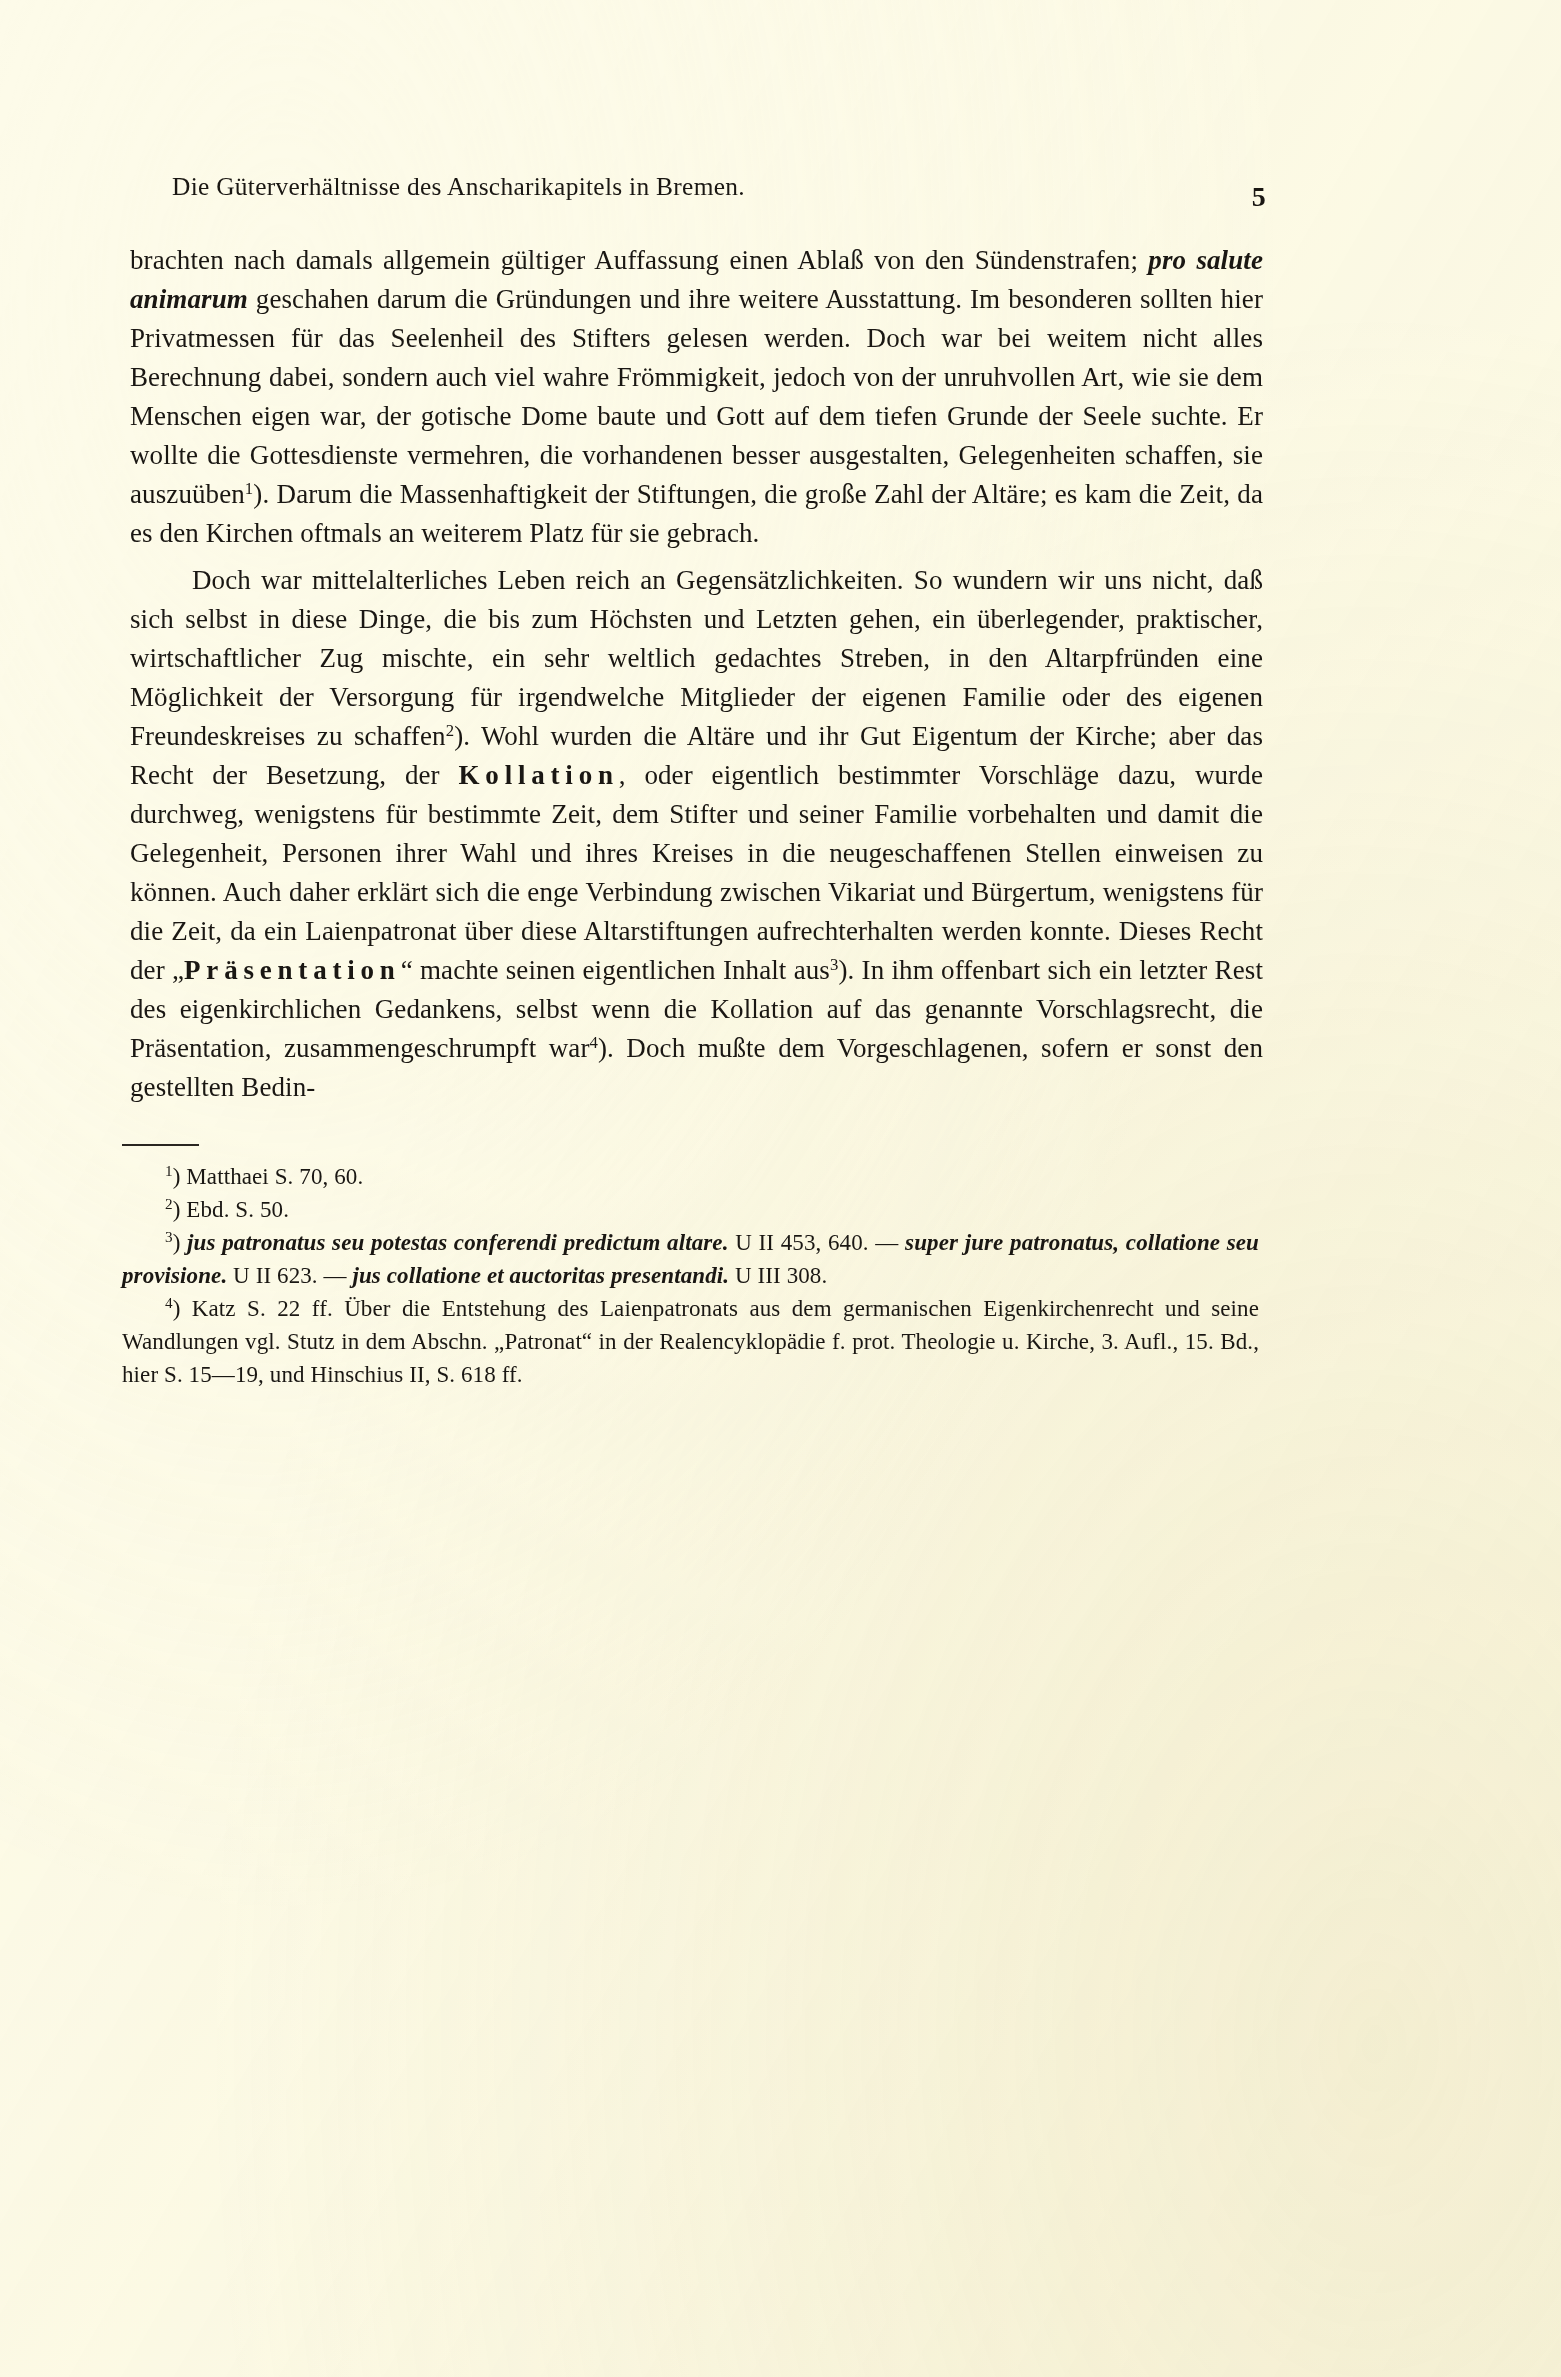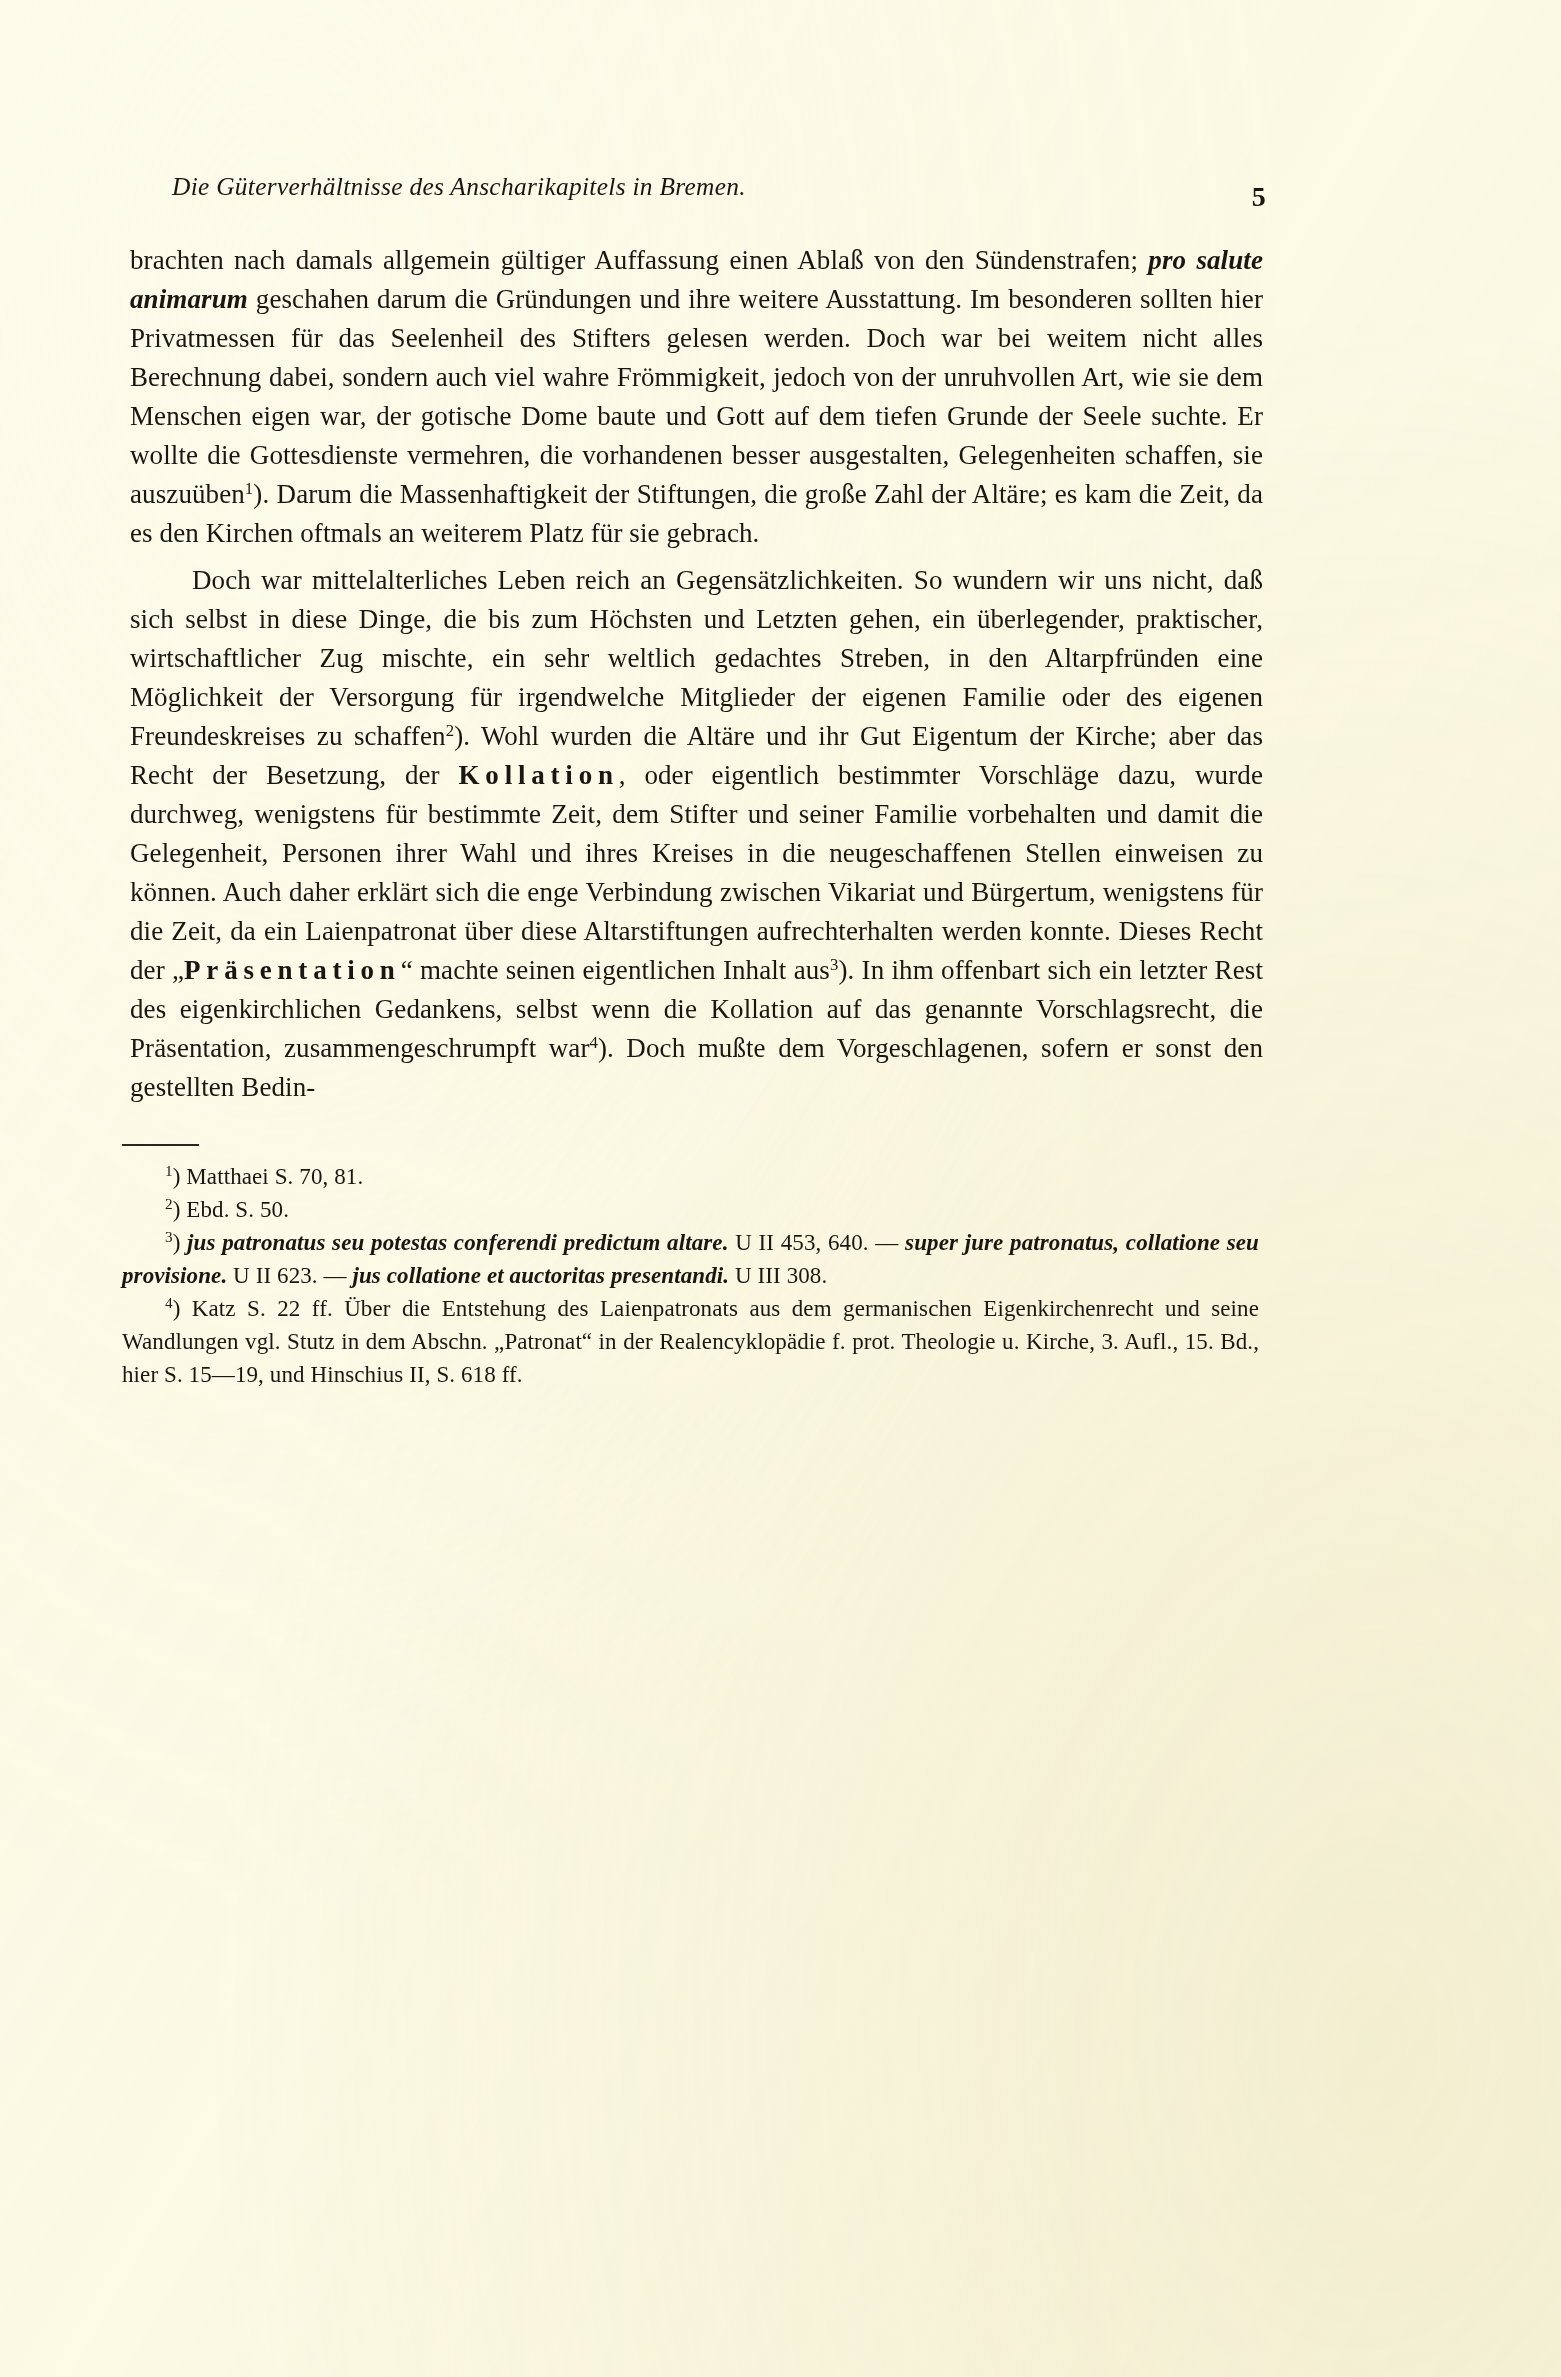--- a/index.html
+++ b/index.html
@@ -45,21 +45,20 @@
     margin-top: 172px;
     height: 41px;
     display: flex;
     align-items: baseline;
   }
   .runhead-title {
     font-size: 25.4px;
     letter-spacing: 0.3px;
     white-space: nowrap;
     margin-left: 50px;
-    font-style: italic;
   }
   .runhead-page {
     position: absolute;
     right: 5.3px;
     bottom: 0;
     font-size: 28px;
     font-weight: 700;
   }
 
   
@@ -138,21 +137,21 @@
       <p><span>brachten nach damals allgemein gültiger Auffassung einen Ablaß von den Sündenstrafen; </span><span class="ital">pro salute animarum</span><span> geschahen darum die Gründungen und ihre weitere Ausstattung. Im besonderen sollten hier Privatmessen für das Seelenheil des Stifters gelesen werden. Doch war bei weitem nicht alles Berechnung dabei, sondern auch viel wahre Frömmigkeit, jedoch von der unruhvollen Art, wie sie dem Menschen eigen war, der gotische Dome baute und Gott auf dem tiefen Grunde der Seele suchte. Er wollte die Gottesdienste vermehren, die vorhandenen besser ausgestalten, Gelegenheiten schaffen, sie auszuüben</span><sup class="fn">1</sup><span>). Darum die Massenhaftigkeit der Stiftungen, die große Zahl der Altäre; es kam die Zeit, da es den Kirchen oftmals an weiterem Platz für sie gebrach.</span></p>
 
       <p class="indent"><span>Doch war mittelalterliches Leben reich an Gegensätzlichkeiten. So wundern wir uns nicht, daß sich selbst in diese Dinge, die bis zum Höchsten und Letzten gehen, ein überlegender, praktischer, wirtschaftlicher Zug mischte, ein sehr weltlich gedachtes Streben, in den Altarpfründen eine Möglichkeit der Versorgung für irgendwelche Mitglieder der eigenen Familie oder des eigenen Freundeskreises zu schaffen</span><sup class="fn">2</sup><span>). Wohl wurden die Altäre und ihr Gut Eigentum der Kirche; aber das Recht der Besetzung, der </span><span class="spaced">Kollation</span><span>, oder eigentlich bestimmter Vorschläge dazu, wurde durchweg, wenigstens für bestimmte Zeit, dem Stifter und seiner Familie vorbehalten und damit die Gelegenheit, Personen ihrer Wahl und ihres Kreises in die neugeschaffenen Stellen einweisen zu können. Auch daher erklärt sich die enge Verbindung zwischen Vikariat und Bürgertum, wenigstens für die Zeit, da ein Laienpatronat über diese Altarstiftungen aufrechterhalten werden konnte. Dieses Recht der „</span><span class="spaced">Präsentation</span><span>“ machte seinen eigentlichen Inhalt aus</span><sup class="fn">3</sup><span>). In ihm offenbart sich ein letzter Rest des eigenkirchlichen Gedankens, selbst wenn die Kollation auf das genannte Vorschlagsrecht, die Präsentation, zusammengeschrumpft war</span><sup class="fn">4</sup><span>). Doch mußte dem Vorgeschlagenen, sofern er sonst den gestellten Bedin-</span></p>
 
     </div>
 
     <div class="fn-rule"></div>
 
     <div class="notes">
 
-      <p><sup class="fn">1</sup><span>) Matthaei S. 70, 81.</span></p>
+      <p><sup class="fn">1</sup><span>) Matthaei S. 70, 60.</span></p>
 
       <p><sup class="fn">2</sup><span>) Ebd. S. 50.</span></p>
 
       <p><sup class="fn">3</sup><span>) </span><span class="ital">jus patronatus seu potestas conferendi predictum altare.</span><span> U II 453, 640. — </span><span class="ital">super jure patronatus, collatione seu provisione.</span><span> U II 623. — </span><span class="ital">jus collatione et auctoritas presentandi.</span><span> U III 308.</span></p>
 
       <p><sup class="fn">4</sup><span>) Katz S. 22 ff. Über die Entstehung des Laienpatronats aus dem germanischen Eigenkirchenrecht und seine Wandlungen vgl. Stutz in dem Abschn. „Patronat“ in der Realencyklopädie f. prot. Theologie u. Kirche, 3. Aufl., 15. Bd., hier S. 15—19, und Hinschius II, S. 618 ff.</span></p>
 
     </div>
 
   </div>

